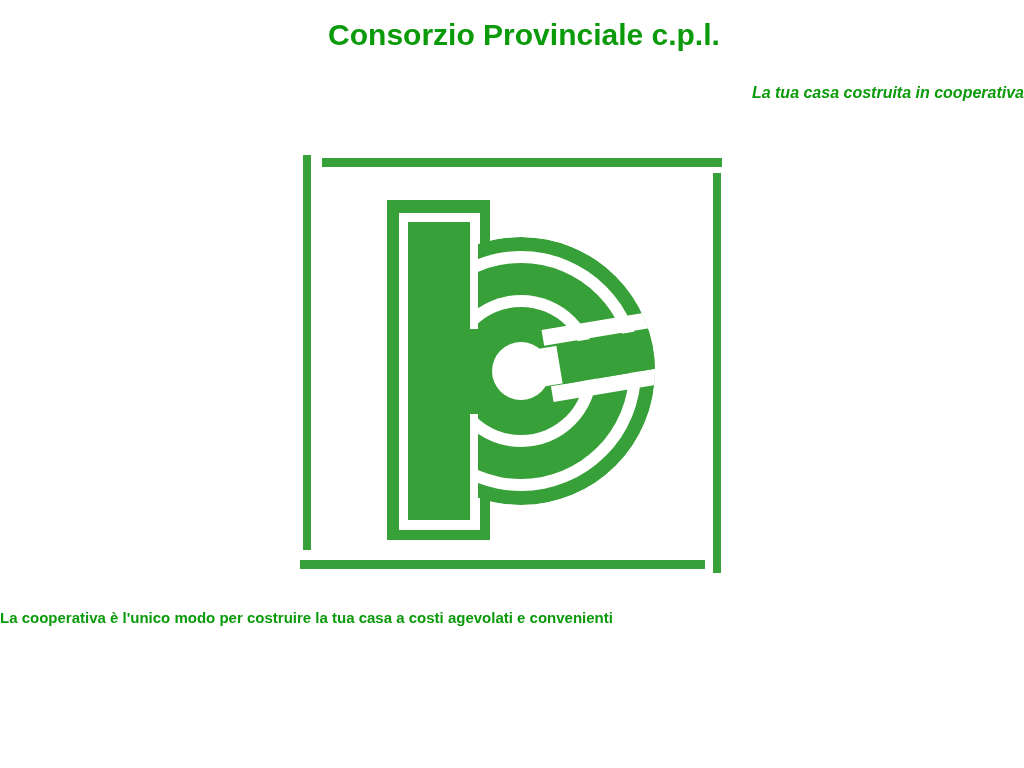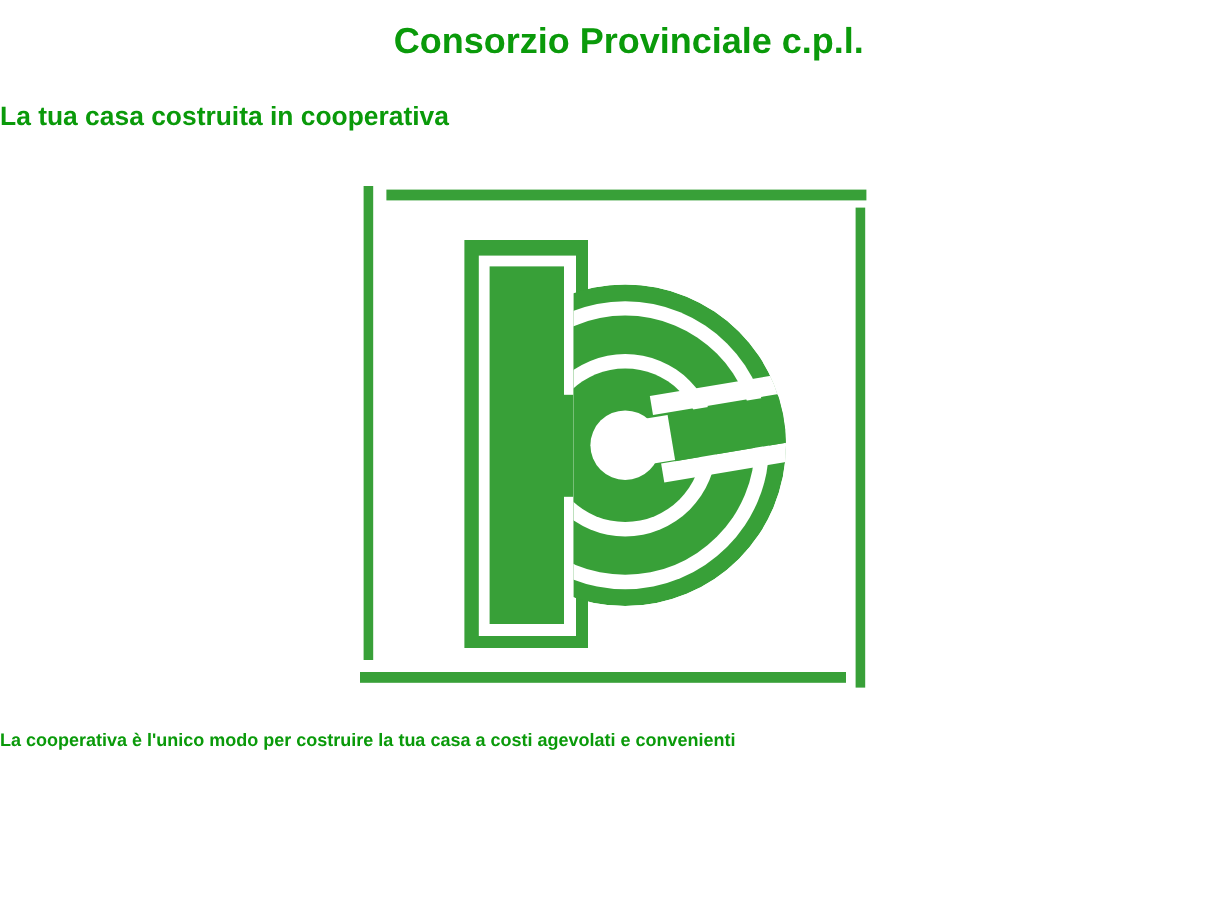--- a/index.html
+++ b/index.html
@@ -16,22 +16,22 @@
     position:relative;overflow:hidden;
   }
   .title{
     position:absolute;top:6px;left:0;width:1024px;
     text-align:center;margin:12px;
     font-size:30px;font-weight:bold;color:var(--text-green);
     letter-spacing:0px;
   }
   .subtitle{
     position:absolute;top:84px;left:0;width:1024px;
-    text-align:left;margin:0;
-    font-size:22px;font-weight:bold;color:var(--text-green);
+    text-align:right;margin:0;
+    font-size:16px;font-weight:bold;color:var(--text-green);font-style:italic;
   }
   .logo-wrap{
     position:absolute;top:150px;left:295px;width:434px;height:430px;
     background:var(--logo-bg);
   }
   .tagline{
     position:absolute;top:609px;left:0;width:1024px;
     margin:0;
     font-size:15px;font-weight:bold;color:var(--text-green);
   }

